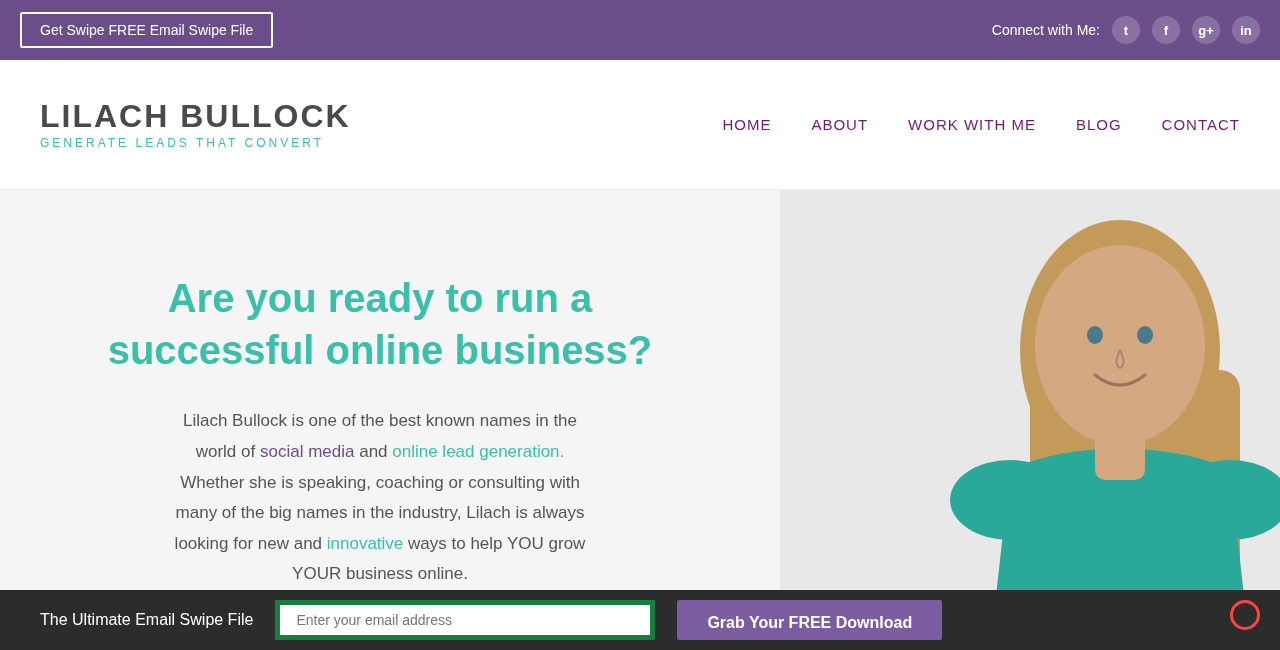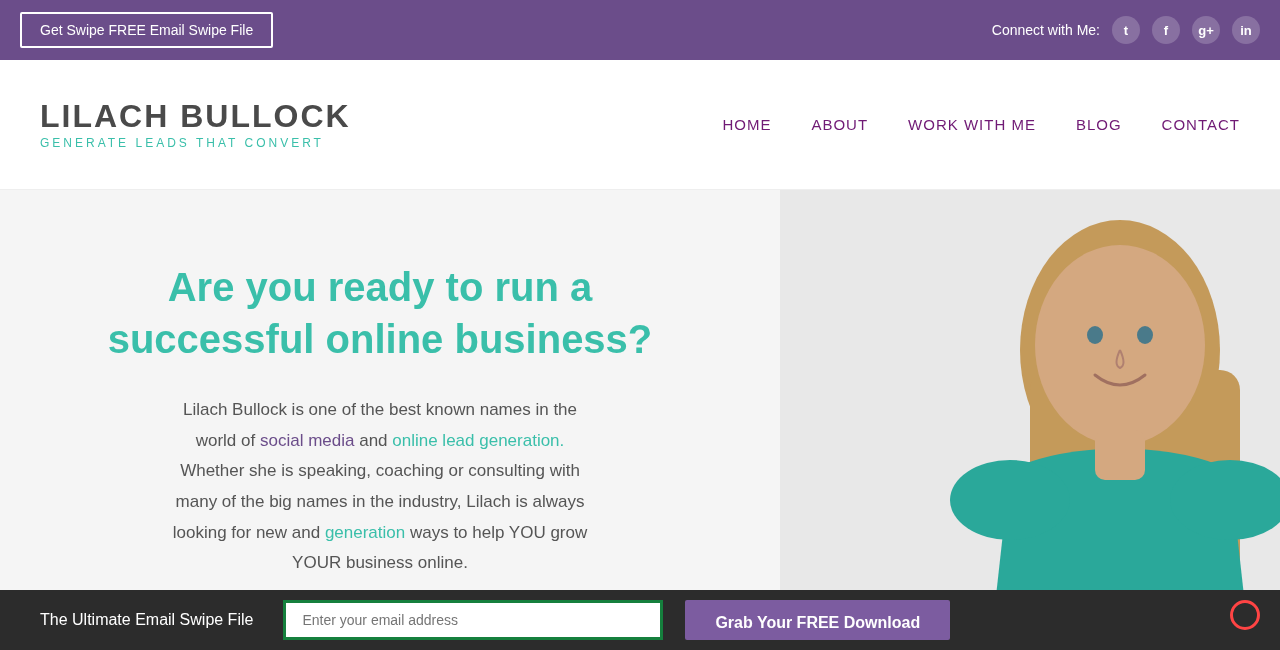--- a/index.html
+++ b/index.html
@@ -91,21 +91,21 @@
       font-weight: 500;
     }
 
     
     #hero {
       background: #f5f5f5;
       height: 460px;
       position: relative;
       overflow: hidden;
       display: flex;
-      align-items: center;
+      align-items: flex-end;
     }
     #hero-content {
       padding: 60px 80px;
       max-width: 760px;
       z-index: 2;
     }
     #hero-heading {
       font-size: 40px;
       font-weight: bold;
       color: #3abfaa;
@@ -151,25 +151,24 @@
     #bottom-label {
       color: #fff;
       font-size: 16px;
       white-space: nowrap;
     }
     #email-input {
       flex: 1;
       max-width: 380px;
       height: 40px;
       padding: 0 16px;
-      border: 3px solid #15803d;
+      border: 5px solid #15803d;
       font-size: 14px;
       outline: none;
       background: #fff;
-      margin-left: 8px;
     }
     #download-btn {
       background: #7c5ca0;
       color: #fff;
       border: none;
       padding: 14px 30px;
       height: 40px;
       font-size: 16px;
       font-weight: bold;
       cursor: pointer;
@@ -219,21 +218,21 @@
     <a class="nav-item">BLOG</a>
     <a class="nav-item">CONTACT</a>
   </nav>
 </div>
 
 <div id="hero">
   <div id="hero-content">
     <div id="hero-heading">Are you ready to run a successful online business?</div>
     <div id="hero-body">
       <span>Lilach Bullock is one of the best known names in the<br>world of </span><span class="highlight-purple">social media</span><span> and </span><span class="highlight-teal">online lead generation.</span><br>
-      <span>Whether she is speaking, coaching or consulting with<br>many of the big names in the industry, Lilach is always<br>looking for new and </span><span class="highlight-teal">generation</span><span> ways to help YOU grow<br>YOUR business online.</span>
+      <span>Whether she is speaking, coaching or consulting with<br>many of the big names in the industry, Lilach is always<br>looking for new and </span><span class="highlight-teal">innovative</span><span> ways to help YOU grow<br>YOUR business online.</span>
     </div>
   </div>
 
   <div id="person-shape">
     <svg width="500" height="460" viewBox="0 0 500 460">
 
       <rect width="500" height="460" fill="#e8e8e8"></rect>
 
       <ellipse cx="340" cy="160" rx="100" ry="130" fill="#c49a5a"></ellipse>
 

